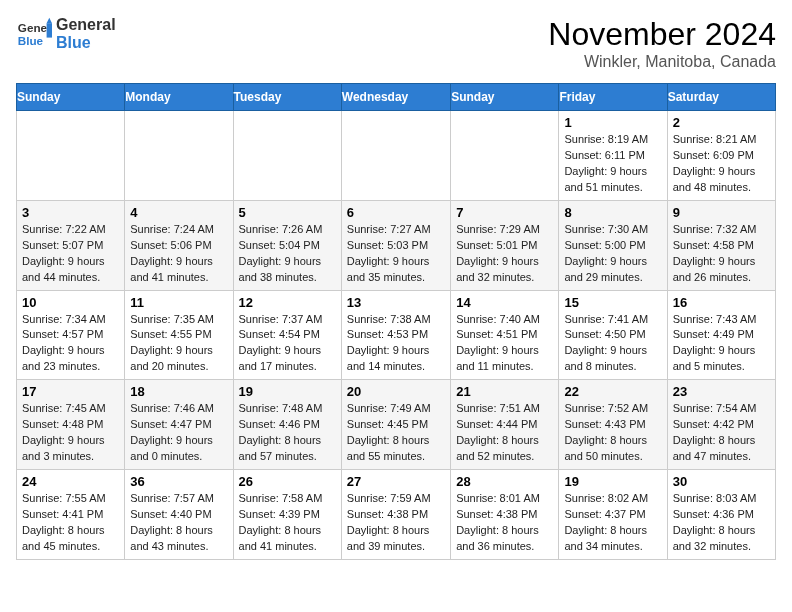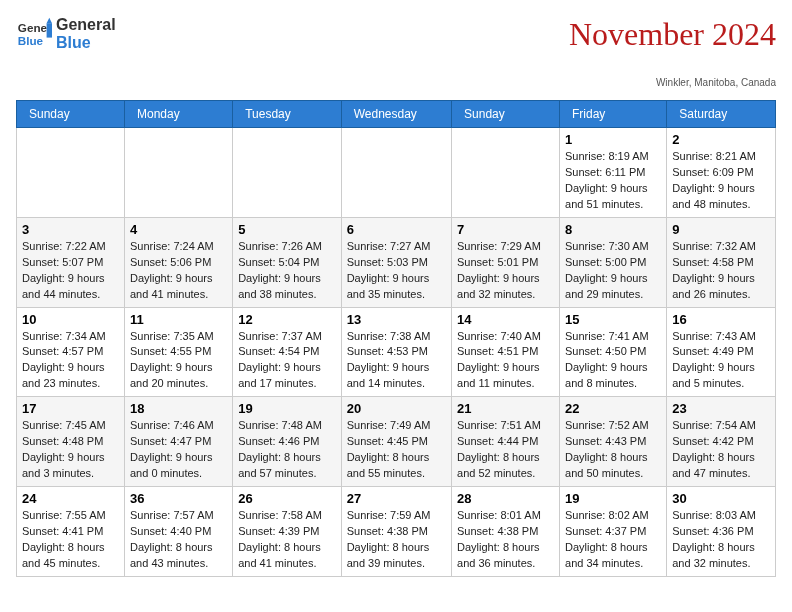--- a/index.html
+++ b/index.html
@@ -26,39 +26,37 @@
     .logo-icon {
       width: 36px;
       height: 36px;
     }
     .title-area {
       text-align: right;
     }
     .month-title {
       font-size: 32px;
       font-weight: normal;
-      color: #b91c1c;
-      font-family: Liberation Serif, serif;
+      color: #000000;
     }
     .location-title {
-      font-size: 10px;
+      font-size: 16px;
       color: #555;
-      margin-top: 24px;
     }
     .calendar {
       width: 100%;
       border-collapse: collapse;
       font-size: 11px;
     }
     .calendar thead tr th {
       background: #2d7dd2;
       color: #fff;
-      padding: 6px 12px;
+      padding: 6px 0;
       font-size: 12px;
-      font-weight: normal;
+      font-weight: bold;
       border: 1px solid #1a5fa0;
       text-align: left;
     }
     .calendar tbody tr td {
       border: 1px solid #ccc;
       vertical-align: top;
       padding: 4px 5px;
       width: 113px;
       height: 85px;
       background: #fff;

